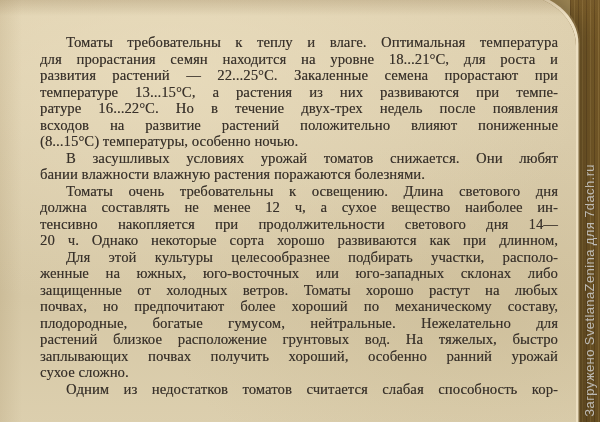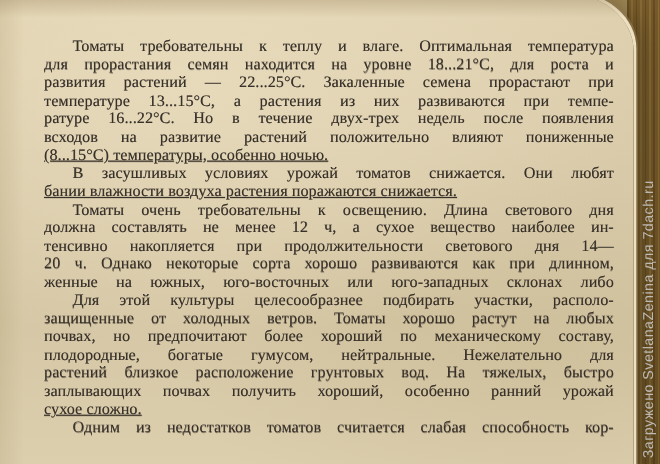--- a/index.html
+++ b/index.html
@@ -52,21 +52,21 @@
     padding-top:34px;
     font-size:14.6px;
     line-height:16.5px;
     color: var(--ink,#38312a);
     text-shadow: 0.25px 0.25px 0 rgba(56,49,42,.55);
     letter-spacing:.1px;
   }
   .para { margin:0; }
   .line { text-align:justify; text-align-last:justify; white-space:normal; }
   .line.first { text-indent:26px; }
-  .line.last { text-align-last:left;text-decoration:underline; }
+  .line.last { text-align-last:left; }
   .watermark {
     position:absolute; right:3px; bottom:5px; z-index:6;
     writing-mode: vertical-rl;
     transform: rotate(180deg);
     font-family:"Liberation Sans","DejaVu Sans",sans-serif;
     font-size:13px; letter-spacing:.4px;
     color: var(--watermark,#cccccc);
     opacity:.85;
     white-space:nowrap;
   }
@@ -82,31 +82,31 @@
           <div class="line first">Томаты требовательны к теплу и влаге. Оптимальная температура</div>
           <div class="line">для прорастания семян находится на уровне 18...21°С, для роста и</div>
           <div class="line">развития растений — 22...25°С. Закаленные семена прорастают при</div>
           <div class="line">температуре 13...15°С, а растения из них развиваются при темпе-</div>
           <div class="line">ратуре 16...22°С. Но в течение двух-трех недель после появления</div>
           <div class="line">всходов на развитие растений положительно влияют пониженные</div>
           <div class="line last">(8...15°С) температуры, особенно ночью.</div>
         </div>
         <div class="para">
           <div class="line first">В засушливых условиях урожай томатов снижается. Они любят</div>
-          <div class="line last">бании влажности воздуха растения поражаются снижается.</div>
+          <div class="line last">бании влажности влажную растения поражаются болезнями.</div>
         </div>
         <div class="para">
           <div class="line first">Томаты очень требовательны к освещению. Длина светового дня</div>
           <div class="line">должна составлять не менее 12 ч, а сухое вещество наиболее ин-</div>
           <div class="line">тенсивно накопляется при продолжительности светового дня 14—</div>
           <div class="line">20 ч. Однако некоторые сорта хорошо развиваются как при длинном,</div>
         </div>
         <div class="para">
+          <div class="line first">Для этой культуры целесообразнее подбирать участки, располо-</div>
           <div class="line">женные на южных, юго-восточных или юго-западных склонах либо</div>
-          <div class="line first">Для этой культуры целесообразнее подбирать участки, располо-</div>
           <div class="line">защищенные от холодных ветров. Томаты хорошо растут на любых</div>
           <div class="line">почвах, но предпочитают более хороший по механическому составу,</div>
           <div class="line">плодородные, богатые гумусом, нейтральные. Нежелательно для</div>
           <div class="line">растений близкое расположение грунтовых вод. На тяжелых, быстро</div>
           <div class="line">заплывающих почвах получить хороший, особенно ранний урожай</div>
           <div class="line last">сухое сложно.</div>
         </div>
         <div class="para">
           <div class="line first">Одним из недостатков томатов считается слабая способность кор-</div>
         </div>

